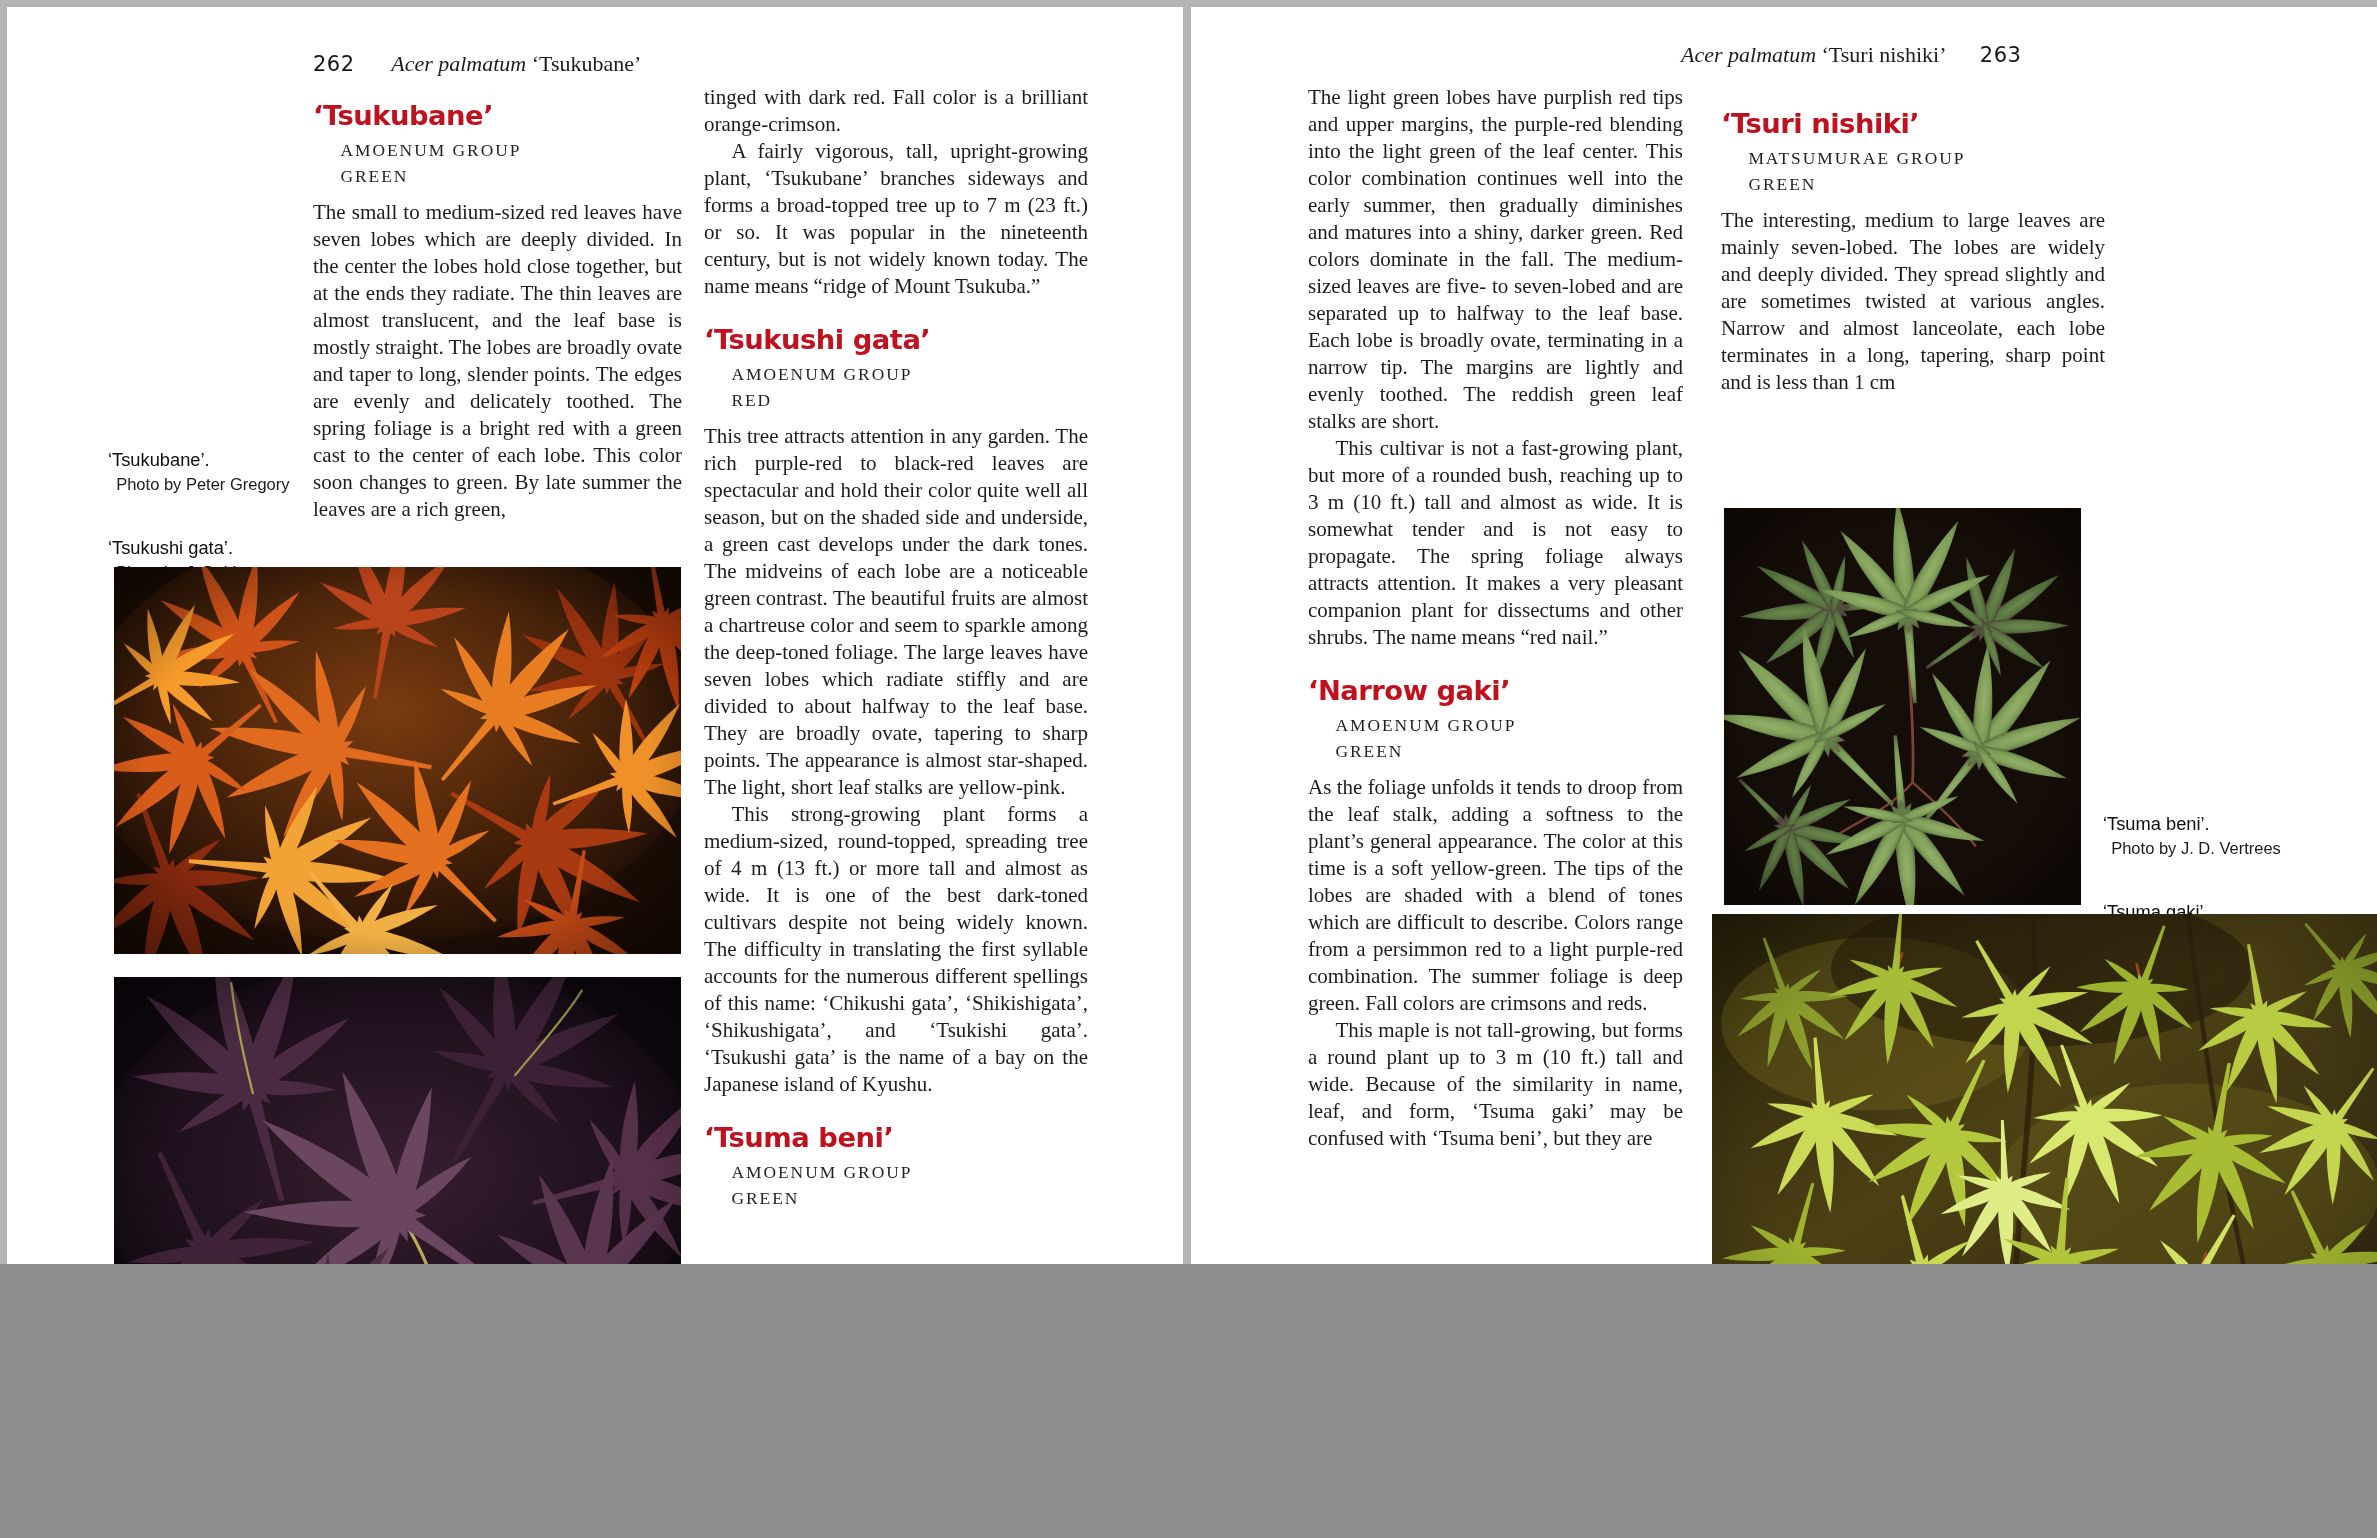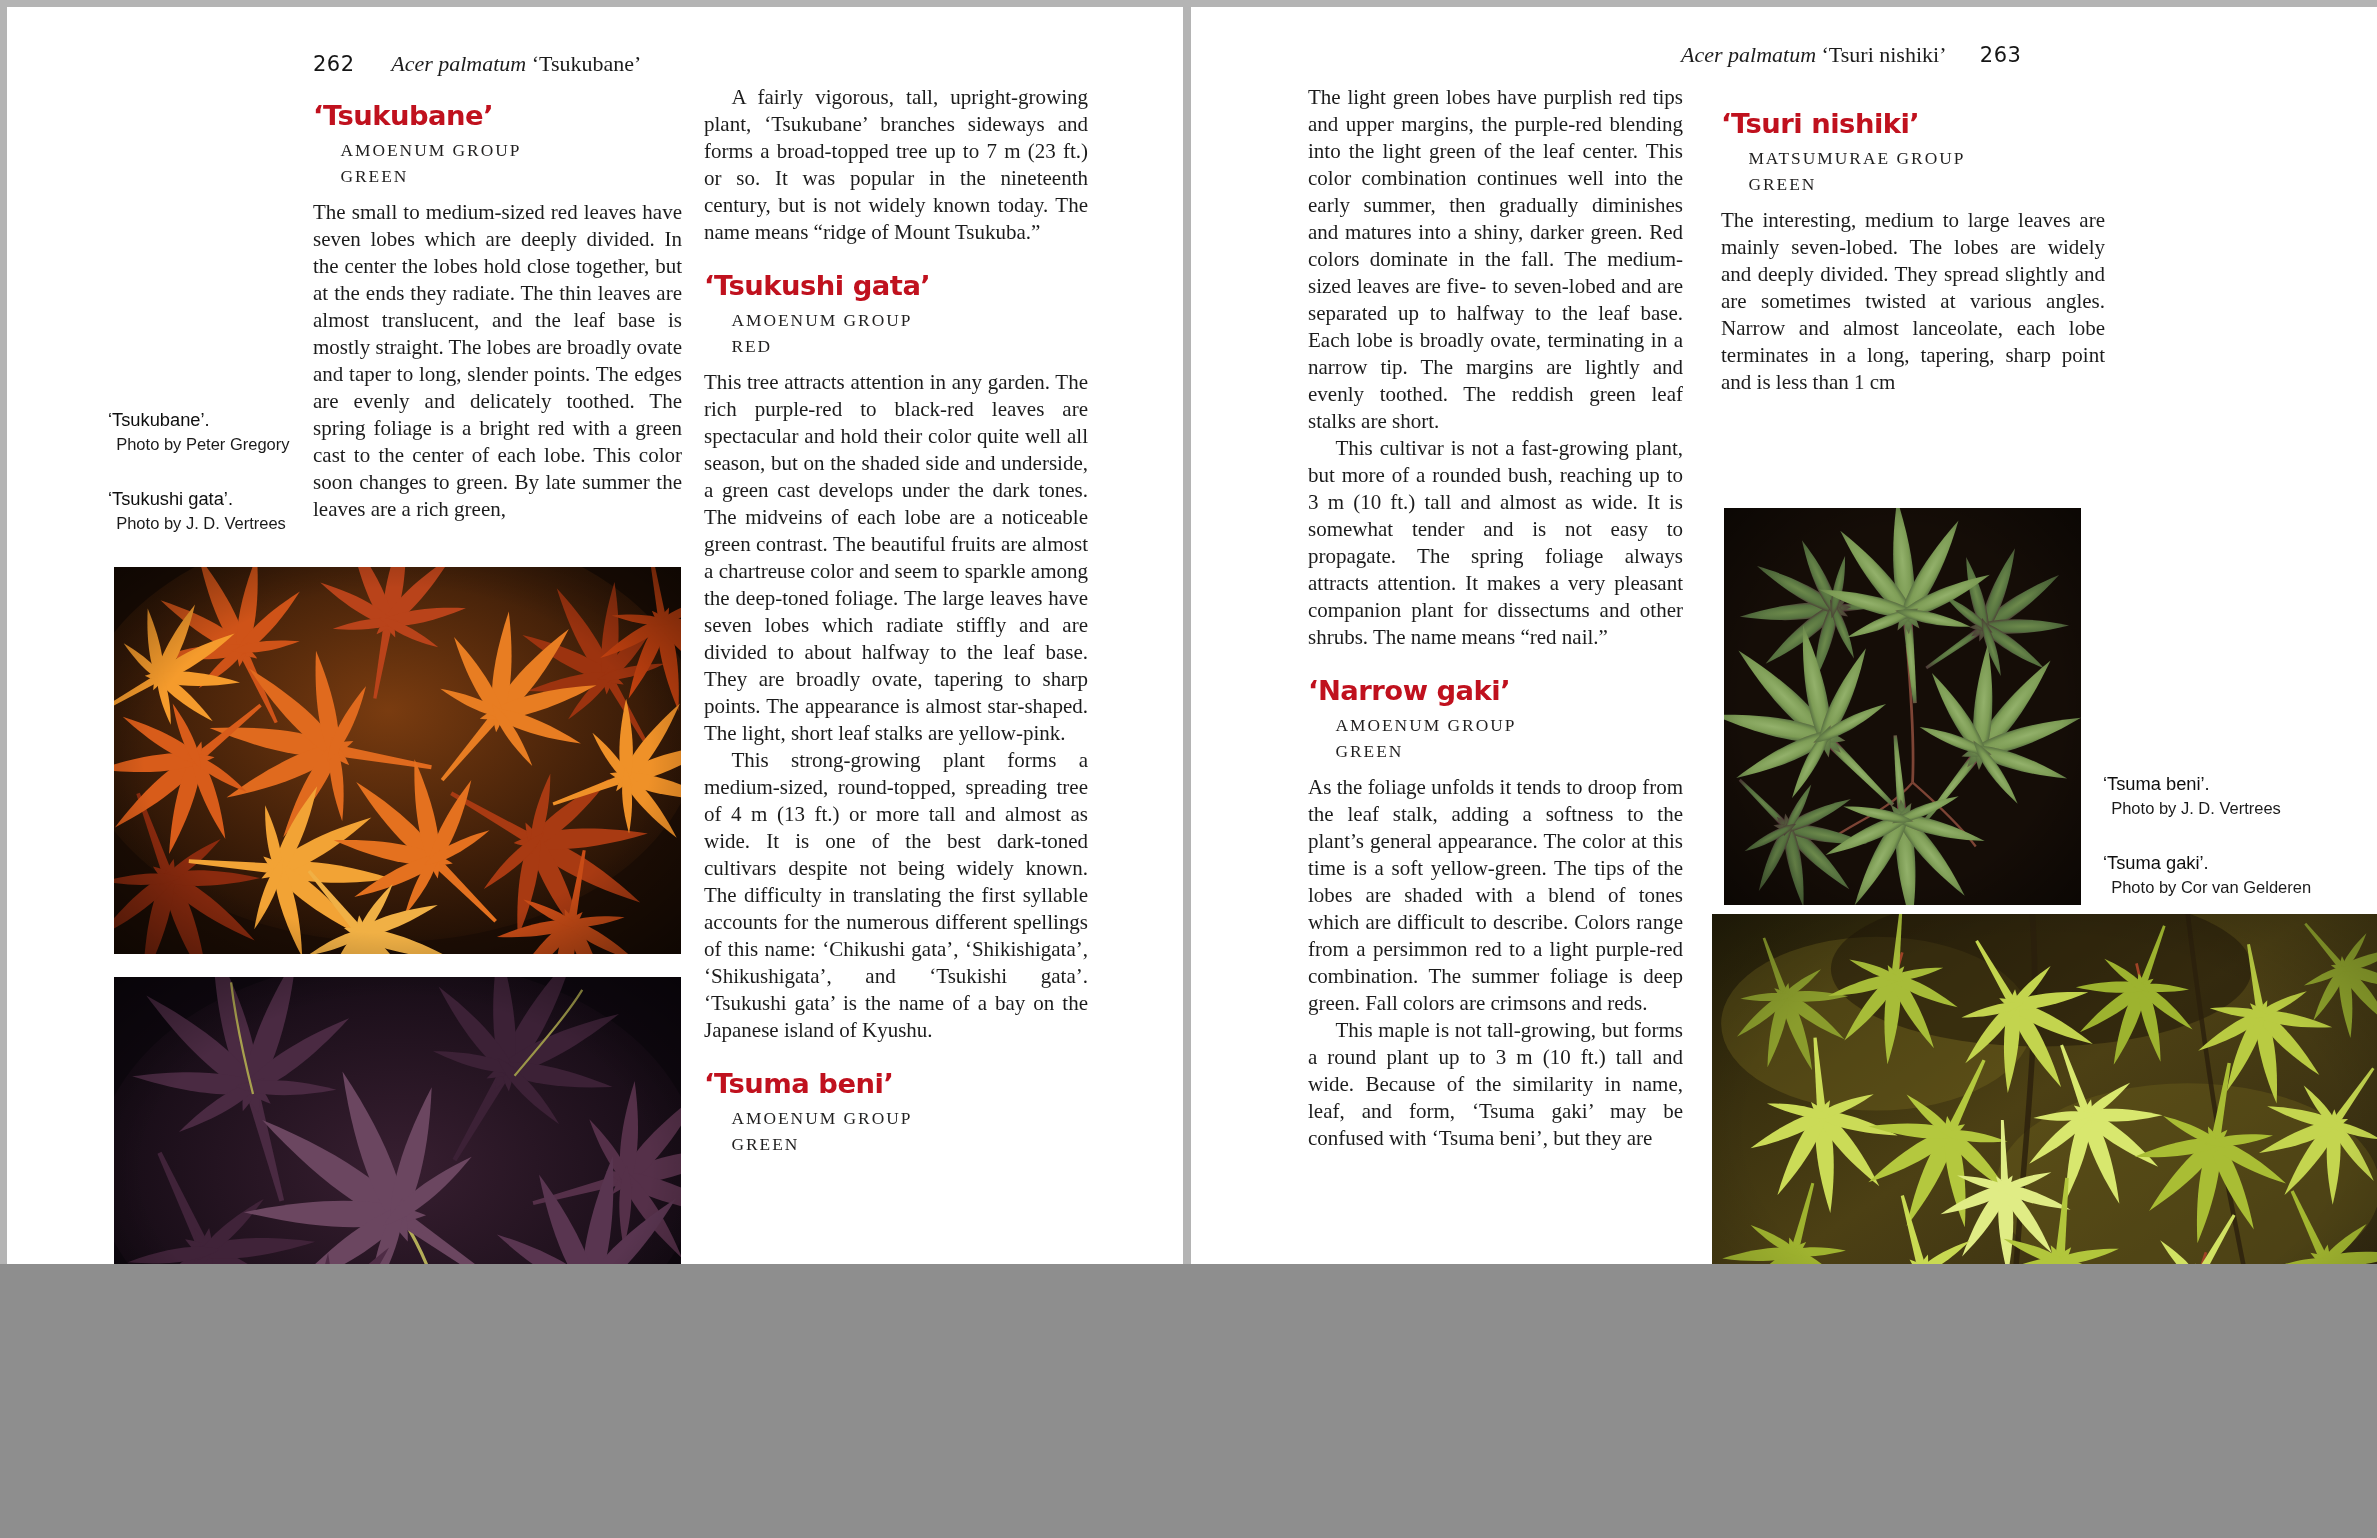--- a/index.html
+++ b/index.html
@@ -17,21 +17,21 @@
   .col{line-height:27px;font-size:21px;text-align:justify;}
   .para{margin:0;}
   .para.ind{text-indent:27.4px;}
   .cultivar-head{font-family:"DejaVu Sans",sans-serif;font-weight:bold;font-size:27.4px;
                  color:#c0111e;line-height:33px;margin:23px 0 6.4px 0;text-align:left;letter-spacing:-0.5px;}
   .cultivar-head.first{margin-top:0;}
   .grp{font-size:17.4px;letter-spacing:2px;line-height:25.6px;margin:1.8px 0 9.1px 27.4px;text-align:left;color:#201f1f;}
   .it{font-style:italic;}
   
   .capblock{font-family:"Liberation Sans",sans-serif;text-align:left;color:#0e0e0e;}
-  .capgroup{margin-bottom:31px;}
+  .capgroup{margin-bottom:31px;margin-top:40px;}
   .captitle{font-size:18.3px;line-height:24px;}
   .capcredit{font-size:16.5px;line-height:24px;padding-left:8.2px;color:#1a1a1a;}
   
   .photo{position:absolute;overflow:hidden;}
   .photo svg{display:block;width:100%;height:100%;}
 </style>
 </head>
 <body>
 
 <div id="stage">
@@ -147,20 +147,21 @@
       <path d="M438,108 C470,70 496,40 512,14" stroke="#9b9648" stroke-width="2.5" fill="none"></path>
       <use href="#mleaf" fill="#6b4660" transform="translate(310,260) rotate(-55) scale(4.2)"></use>
       <use href="#mleaf" fill="#593550" transform="translate(520,340) rotate(10) scale(3.4)"></use>
       <use href="#mleaf" fill="#4e2c45" transform="translate(230,380) rotate(110) scale(3.2)"></use>
       <use href="#mleaf" fill="#5f3b55" transform="translate(380,400) rotate(-130) scale(2.9)"></use>
       <rect width="620" height="422" fill="url(#vig)"></rect>
     </svg>
   </div>
 
   <div class="abs col" style="left:704px;top:84px;width:384px;">
+    <p class="para">tinged with dark red. Fall color is a brilliant orange-crimson.</p>
     <p class="para ind">A fairly vigorous, tall, upright-growing plant, ‘Tsukubane’ branches sideways and forms a broad-topped tree up to 7 m (23 ft.) or so. It was popular in the nineteenth century, but is not widely known today. The name means “ridge of Mount Tsukuba.”</p>
     <div class="cultivar-head">‘Tsukushi gata’</div>
     <div class="grp">
       <span>AMOENUM GROUP</span><br>
       <span>RED</span>
     </div>
     <p class="para">This tree attracts attention in any garden. The rich purple-red to black-red leaves are spectacular and hold their color quite well all season, but on the shaded side and underside, a green cast develops under the dark tones. The midveins of each lobe are a noticeable green contrast. The beautiful fruits are almost a chartreuse color and seem to sparkle among the deep-toned foliage. The large leaves have seven lobes which radiate stiffly and are divided to about halfway to the leaf base. They are broadly ovate, tapering to sharp points. The appearance is almost star-shaped. The light, short leaf stalks are yellow-pink.</p>
     <p class="para ind">This strong-growing plant forms a medium-sized, round-topped, spreading tree of 4 m (13 ft.) or more tall and almost as wide. It is one of the best dark-toned cultivars despite not being widely known. The difficulty in translating the first syllable accounts for the numerous different spellings of this name: ‘Chikushi gata’, ‘Shikishigata’, ‘Shikushigata’, and ‘Tsukishi gata’. ‘Tsukushi gata’ is the name of a bay on the Japanese island of Kyushu.</p>
     <div class="cultivar-head">‘Tsuma beni’</div>
     <div class="grp">

